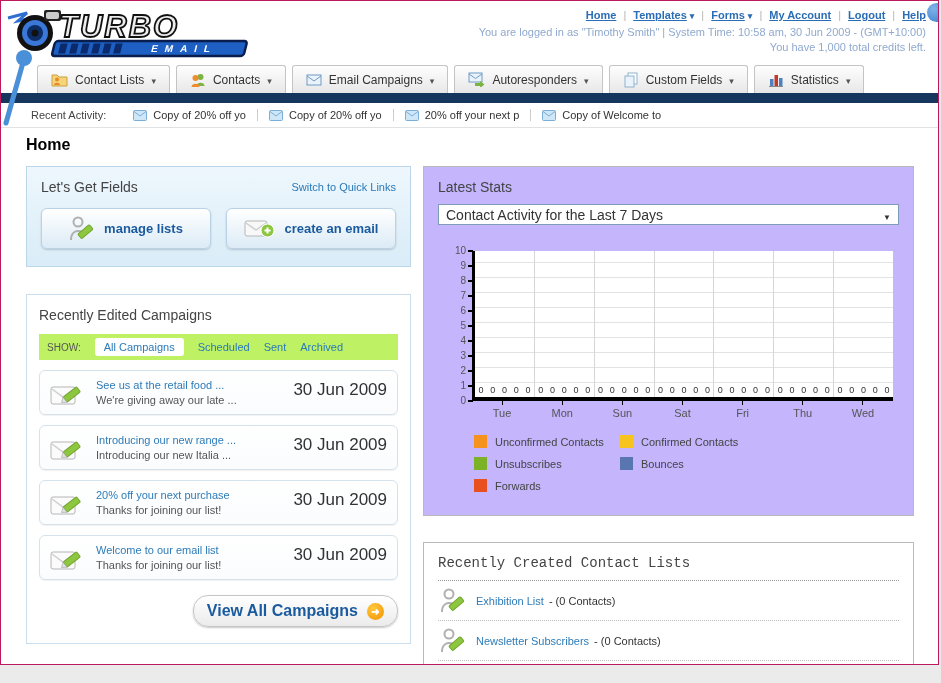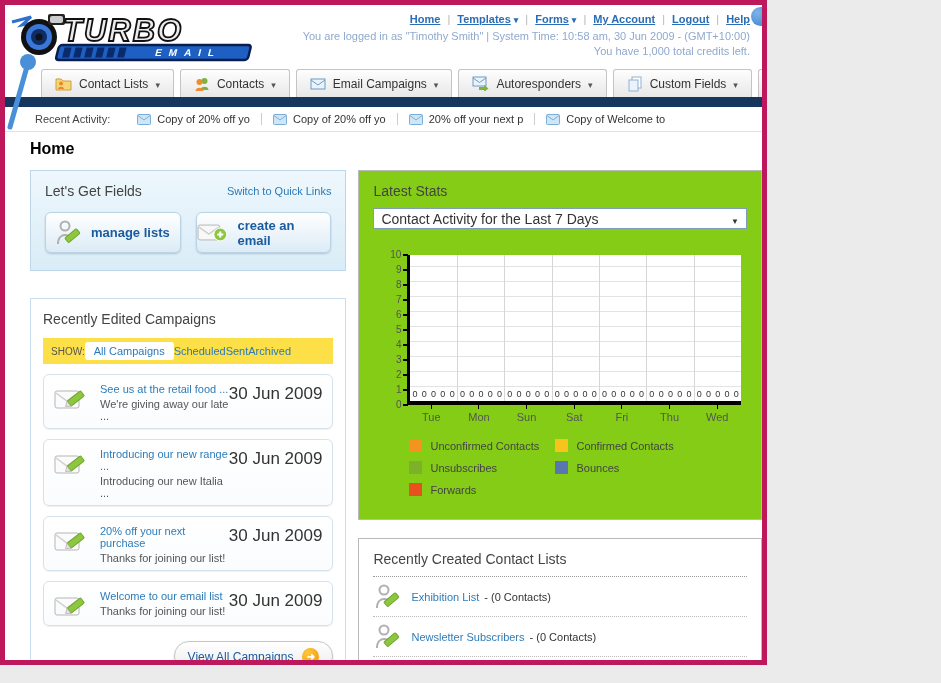--- a/index.html
+++ b/index.html
@@ -1,17 +1,17 @@
 <!DOCTYPE html>
 <html><head>
 <meta charset="utf-8">
 <style>
   * { box-sizing: border-box; margin: 0; padding: 0; }
   body { margin:0; background:#ebebeb; width:941px; height:683px; font-family:"Liberation Sans",sans-serif; }
-  .page { position:relative; width:767px; height:665px; background:#fff; border:5px solid #be185d; overflow:hidden; }
+  .page { position:relative; width:939px; height:665px; background:#fff; border:1px solid #be185d; overflow:hidden; }
 
   
   .top { position:relative; height:62px; }
   .logo { position:absolute; left:4px; top:1px; }
   .top-right { position:absolute; top:8px; right:12px; text-align:right; }
   .nav-links { font-size:11px; }
   .nav-links a { color:#2a6db5; text-decoration:underline; font-weight:bold; cursor:pointer; }
   .sep::after { content:"|"; color:#b5b5b5; margin:0 7px; text-decoration:none; display:inline-block; }
   .caret::after { content:"▾"; font-size:9px; margin-left:3px; color:#2a6db5; display:inline-block; text-decoration:none; }
   .login-info { color:#8fa9cf; font-size:11px; margin-top:4px; line-height:15px; }
@@ -41,36 +41,36 @@
   .panel-start { border:1px solid #bdd7ea; background:linear-gradient(#eef7fd,#d9ecf7); padding:12px 14px 17px; margin-bottom:27px; }
   .start-head { display:flex; justify-content:space-between; align-items:center; margin-bottom:13px; }
   .panel-title { font-size:14px; color:#444; }
   .quick-link { font-size:11px; color:#2a7ab9; text-decoration:none; cursor:pointer; }
   .start-buttons { display:flex; gap:15px; }
   .big-btn { flex:1; height:41px; display:flex; align-items:center; justify-content:center; gap:10px; background:linear-gradient(#ffffff,#dcebf6); border:1px solid #b9d2e6; border-radius:6px; box-shadow:0 1px 2px rgba(0,0,0,.18); font-size:13px; font-weight:bold; color:#1a5a9e; cursor:pointer; }
 
   
   .panel-campaigns { border:1px solid #c9dded; background:#fff; padding:12px 12px 16px; }
   .panel-campaigns .panel-title { margin-bottom:11px; }
-  .filterbar { background:#fde047; padding:4px 8px; display:flex; align-items:center; font-size:11px; }
+  .filterbar { background:#bef264; padding:4px 8px; display:flex; align-items:center; gap:14px; font-size:11px; }
   .show-label { color:#555; font-size:10px; }
   .filter { color:#2a7ab9; cursor:pointer; }
   .filter.active { background:#fff; padding:3px 9px; border-radius:3px; }
   .camp-item { display:flex; align-items:flex-start; border:1px solid #d5e2ec; border-radius:6px; padding:8px 10px 6px; margin-top:10px; background:linear-gradient(#ffffff,#fafcfe); box-shadow:0 1px 1px rgba(0,0,0,.06); cursor:pointer; }
   .camp-text { flex:1; margin-left:11px; }
   .camp-title { display:block; color:#2e7cb8; font-size:11px; text-decoration:none; cursor:pointer; }
   .camp-sub { color:#555; font-size:11px; margin-top:3px; }
   .camp-date { font-size:17px; color:#333; margin-top:1px; }
   .view-all-row { display:flex; justify-content:flex-end; margin-top:15px; }
-  .pill-btn { display:flex; align-items:center; gap:9px; padding:6px 13px; border:1px solid #c6c6c6; border-radius:15px; background:linear-gradient(#ffffff,#ebebeb); font-size:12px; font-weight:normal; color:#1a5a9e; cursor:pointer; box-shadow:0 1px 2px rgba(0,0,0,.22); }
+  .pill-btn { display:flex; align-items:center; gap:9px; padding:6px 13px; border:1px solid #c6c6c6; border-radius:15px; background:linear-gradient(#ffffff,#ebebeb); font-size:16px; font-weight:bold; color:#1a5a9e; cursor:pointer; box-shadow:0 1px 2px rgba(0,0,0,.22); }
   .arrow-circle { width:17px; height:17px; border-radius:50%; background:radial-gradient(circle at 35% 30%, #ffc93c, #f29100); display:flex; align-items:center; justify-content:center; }
   .arrow-circle::after { content:"➜"; color:#fff; font-size:10px; font-weight:bold; }
 
   
-  .panel-stats { border:1px solid #b9b9b9; background:#84cc16; padding:12px 14px 8px; margin-bottom:18px; }
+  .panel-stats { border:1px solid #b9b9b9; background:#c4b5fd; padding:12px 14px 8px; margin-bottom:26px; }
   .panel-stats .panel-title { margin-bottom:9px; }
   .select-box { border:1px solid #7f9db9; height:21px; display:flex; align-items:center; justify-content:space-between; padding:8px 7px; font-size:14px; color:#333; background:#fff; cursor:pointer; }
   .select-arrow::after { content:"▼"; font-size:8px; color:#333; }
 
   .chart-area { position:relative; padding-left:30px; margin:26px 6px 0 4px; }
   .ylabels { position:absolute; left:3px; top:0; width:28px; height:150px; }
   .ylabel { position:absolute; right:0; display:flex; align-items:center; font-size:10px; color:#555; line-height:12px; }
   .ylabel::after { content:""; display:inline-block; width:5px; height:2px; background:#000; margin-left:2px; }
   .plot { position:relative; height:150px; border-left:3px solid #000; border-bottom:4px solid #000;
           background:repeating-linear-gradient(to top, #ffffff 0 14px, #e3e3e3 14px 15px); }
@@ -80,21 +80,21 @@
   .zero-row { position:absolute; bottom:2px; left:0; right:0; display:flex; justify-content:space-around; font-size:9px; color:#333; }
   .xlabels { display:flex; margin-top:0; }
   .xlabel { flex:1; text-align:center; font-size:11px; color:#555; }
   .xlabel::before { content:""; display:block; width:1px; height:4px; background:#000; margin:0 auto 2px; }
   .legend { display:flex; flex-wrap:wrap; margin:16px 0 6px 36px; }
   .legend-item { width:146px; display:flex; align-items:center; gap:8px; font-size:11px; color:#444; margin-bottom:9px; }
   .swatch { width:13px; height:13px; flex:0 0 13px; }
 
   
   .panel-lists { border:1px solid #b9b9b9; background:#fff; padding:12px 14px 14px; }
-  .panel-lists .panel-title { margin-bottom:9px; }
+  .panel-lists .panel-title { margin-bottom:9px;font-family:Liberation Mono, monospace; }
   .dotted-top { border-top:1px dotted #999; }
   .list-item { display:flex; align-items:center; gap:11px; padding:6px 2px; border-bottom:1px dotted #bbb; font-size:11px; cursor:pointer; }
   .list-link { color:#2e7cb8; text-decoration:none; cursor:pointer; }
   .list-detail { color:#333; margin-left:-6px; }
 </style>
 </head>
 <body>
 
 <div class="page">
 

